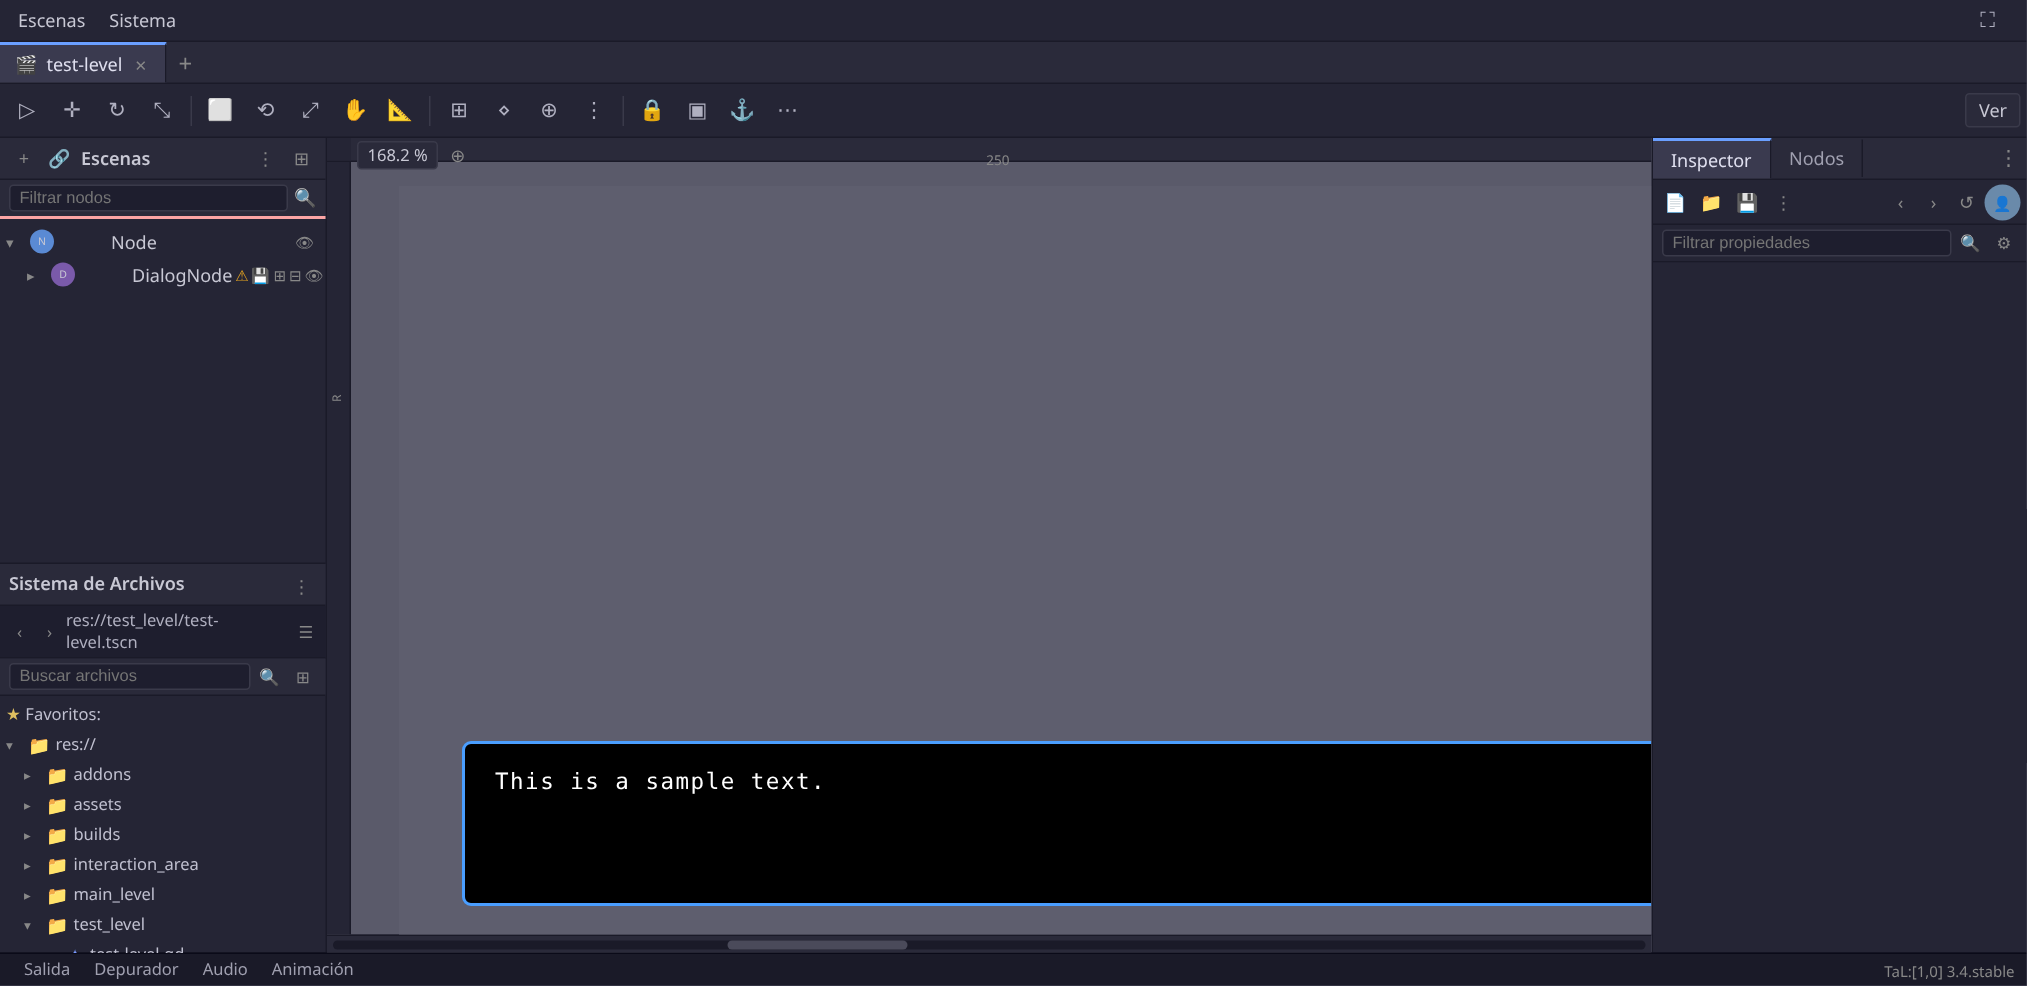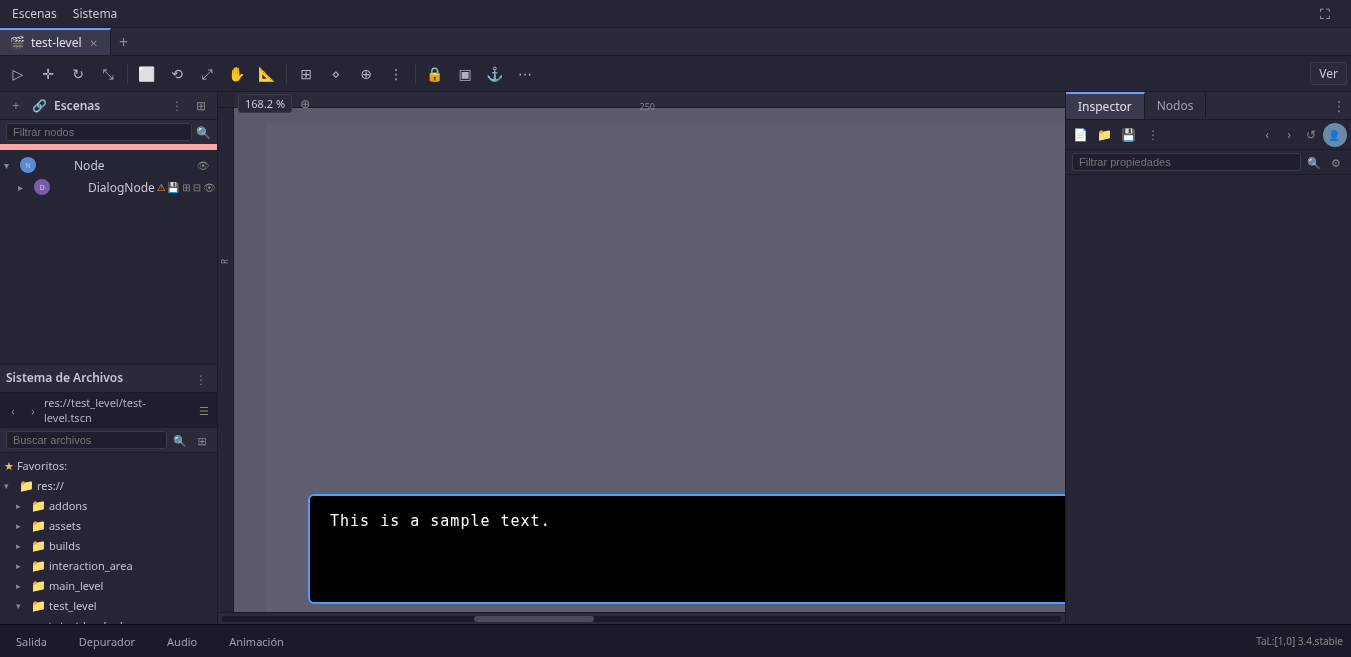--- a/index.html
+++ b/index.html
@@ -151,24 +151,24 @@
       align-items: center;
       justify-content: center;
       cursor: pointer;
       border-radius: 3px;
       color: #888;
       font-size: 12px;
     }
 
     .search-bar {
       display: flex;
-      align-items: flex-end;
+      align-items: flex-start;
       padding: 3px 6px;
       background: #2a2a3a;
-      border-bottom: 6px solid #fca5a5;
+      border-bottom: 2px solid #fca5a5;
       gap: 4px;
     }
     .search-bar input {
       flex: 1;
       background: #1e1e2e;
       border: 1px solid #3a3a4a;
       border-radius: 3px;
       color: #c8c8d4;
       padding: 2px 6px;
       font-size: 11px;
@@ -433,43 +433,42 @@
       background: #4a4a5a;
       border-radius: 3px;
       position: absolute;
       left: 30%;
     }
 
     
     .statusbar {
       display: flex;
       align-items: center;
-      height: 33px;
+      height: 22px;
       background: #1a1a28;
       border-top: 1px solid #0a0a18;
       padding: 0 8px;
-      gap: 16px;
       flex-shrink: 0;
     }
     .status-tab {
       padding: 2px 8px;
       font-size: 11px;
       color: #a0a0b0;
       cursor: pointer;
       border-radius: 3px;
     }
     .status-spacer { flex: 1; }
     .status-info {
       font-size: 10px;
       color: #888;
     }
 
     
     .right-panel {
-      width: 286px;
+      width: 250px;
       display: flex;
       flex-direction: column;
       background: #252535;
       border-left: 1px solid #1a1a28;
       flex-shrink: 0;
     }
     .right-tabs {
       display: flex;
       align-items: center;
       background: #2a2a3a;

